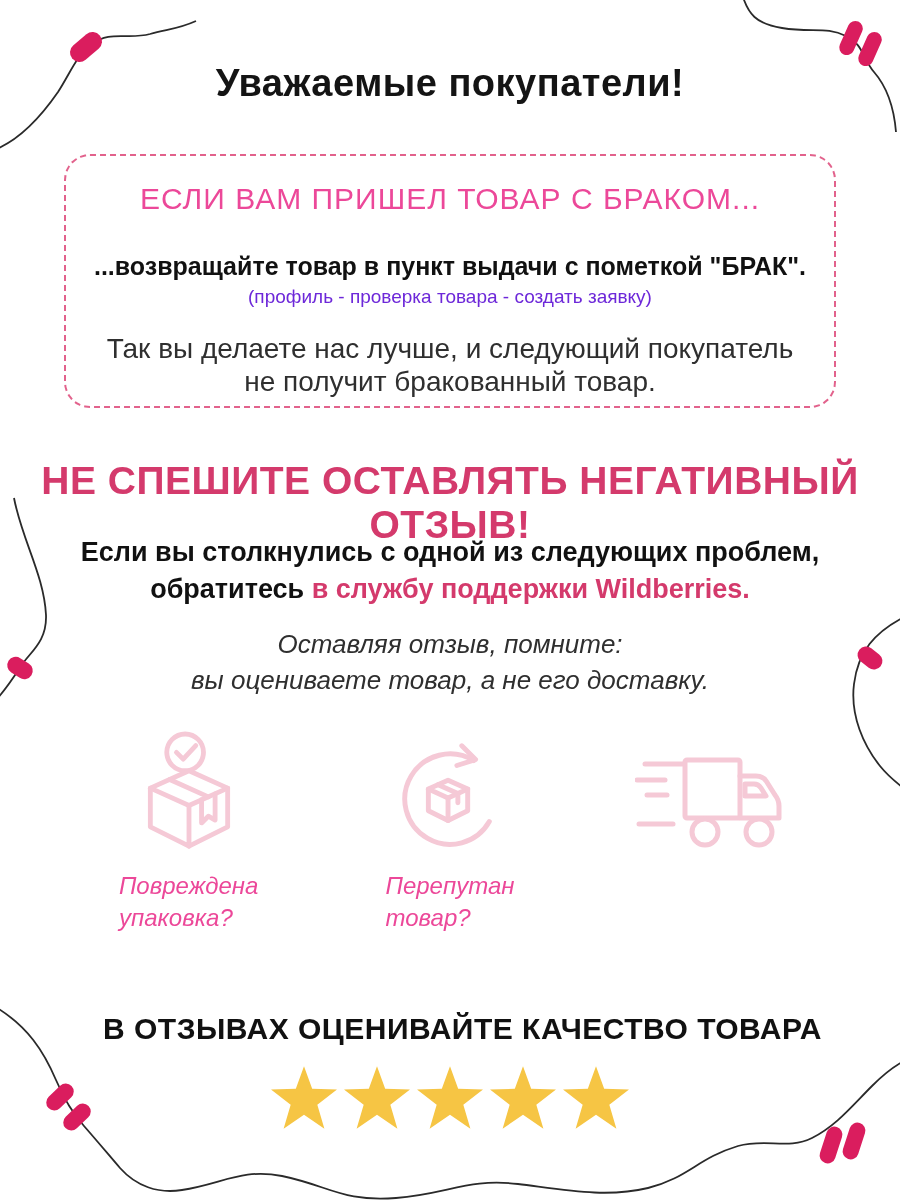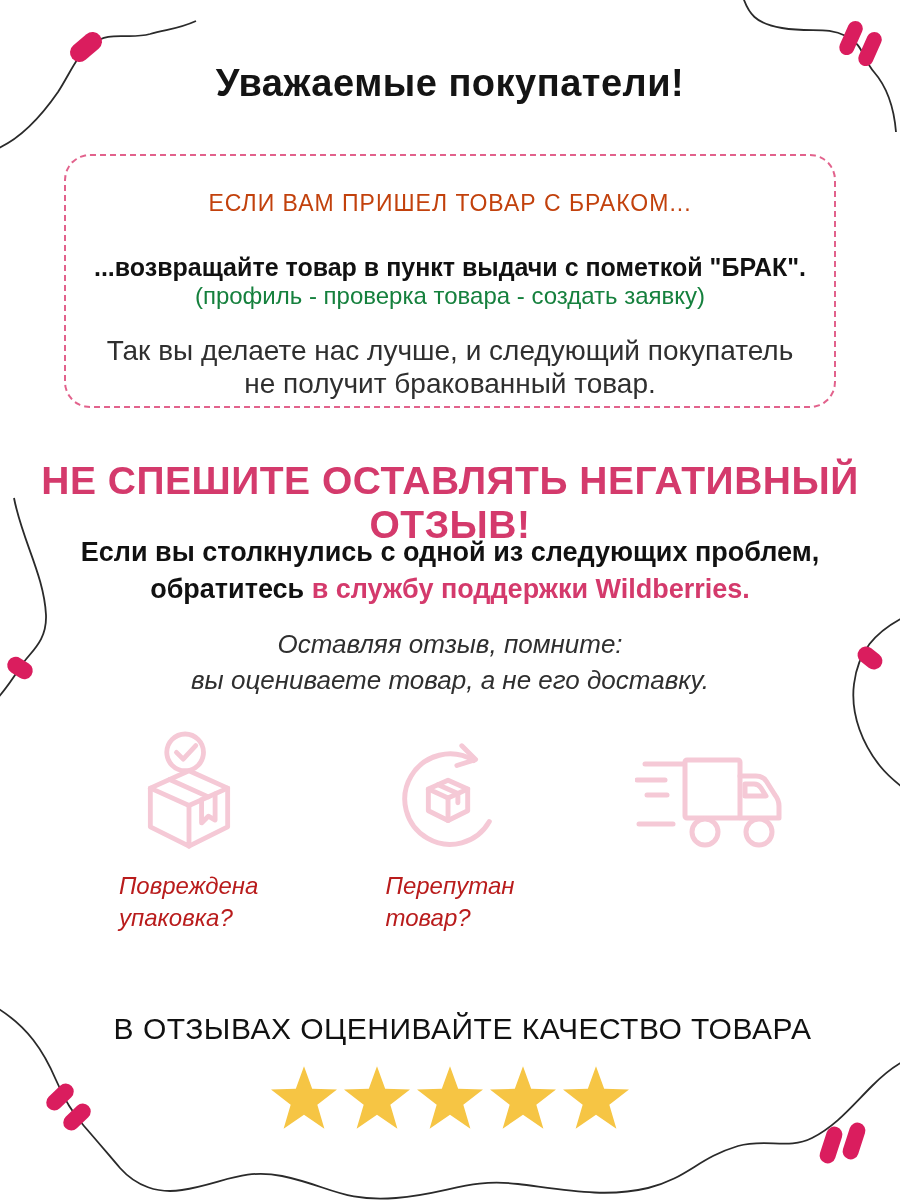--- a/index.html
+++ b/index.html
@@ -5,38 +5,38 @@
   html,body{margin:0;padding:0;background:#fff;}
   .canvas{position:relative;width:900px;height:1200px;background:#ffffff;overflow:hidden;
           font-family:"Liberation Sans",sans-serif;color:#1c1c1c;}
   .deco-svg{position:absolute;left:0;top:0;width:900px;height:1200px;pointer-events:none;}
   .sec{position:absolute;left:0;right:0;text-align:center;}
 
   .page-title{top:62px;font-size:38px;font-weight:700;letter-spacing:.5px;color:#141414;}
 
   .defect-box{position:absolute;left:64px;top:154px;width:768px;height:250px;
               border:2px dashed #e2628c;border-radius:26px;text-align:center;}
-  .defect-heading{margin-top:34px;font-size:23px;letter-spacing:1px;color:#c2410c;font-weight:400;}
+  .defect-heading{margin-top:26px;font-size:30px;letter-spacing:1px;color:#ec4899;font-weight:400;}
   .defect-bold{margin-top:36px;font-size:25px;font-weight:700;color:#111;}
-  .defect-path{font-size:24px;color:#15803d;}
+  .defect-path{margin-top:5px;font-size:19px;color:#6d28d9;}
   .defect-note{margin-top:24px;font-size:28px;line-height:33px;color:#2f2f2f;}
 
   .negative-heading{top:459px;font-size:39px;color:#d43a6c;font-weight:700;letter-spacing:.5px;}
 
   .problems-par{top:534px;font-size:27px;font-weight:700;line-height:37px;color:#111;}
   .accent{color:#d43a6c;}
 
   .reminder{top:626px;font-size:26px;font-style:italic;line-height:36px;color:#2f2f2f;}
 
   .problems-row{position:absolute;top:728px;left:58px;width:784px;display:flex;}
   .problem-col{flex:1;display:flex;flex-direction:column;align-items:center;}
   .icon-wrap{height:126px;display:flex;align-items:flex-end;justify-content:center;}
-  .problem-label{margin-top:16px;font-size:24px;font-style:italic;line-height:32px;color:#b91c1c;}
+  .problem-label{margin-top:16px;font-size:24px;font-style:italic;line-height:32px;color:#ec4899;}
 
-  .footer-heading{top:1012px;font-size:30px;font-weight:400;letter-spacing:.5px;color:#111;padding-left:25px;}
+  .footer-heading{top:1012px;font-size:30px;font-weight:700;letter-spacing:.5px;color:#111;padding-left:25px;}
   .star-row{top:1066px;display:flex;justify-content:center;gap:7px;position:absolute;left:0;right:0;}
   .star-row svg{display:block;}
 
   .pink-stroke{stroke:#f5c9d6;fill:none;stroke-width:5;stroke-linecap:round;stroke-linejoin:round;}
 </style>
 </head>
 <body>
 
 <div class="canvas">
 

